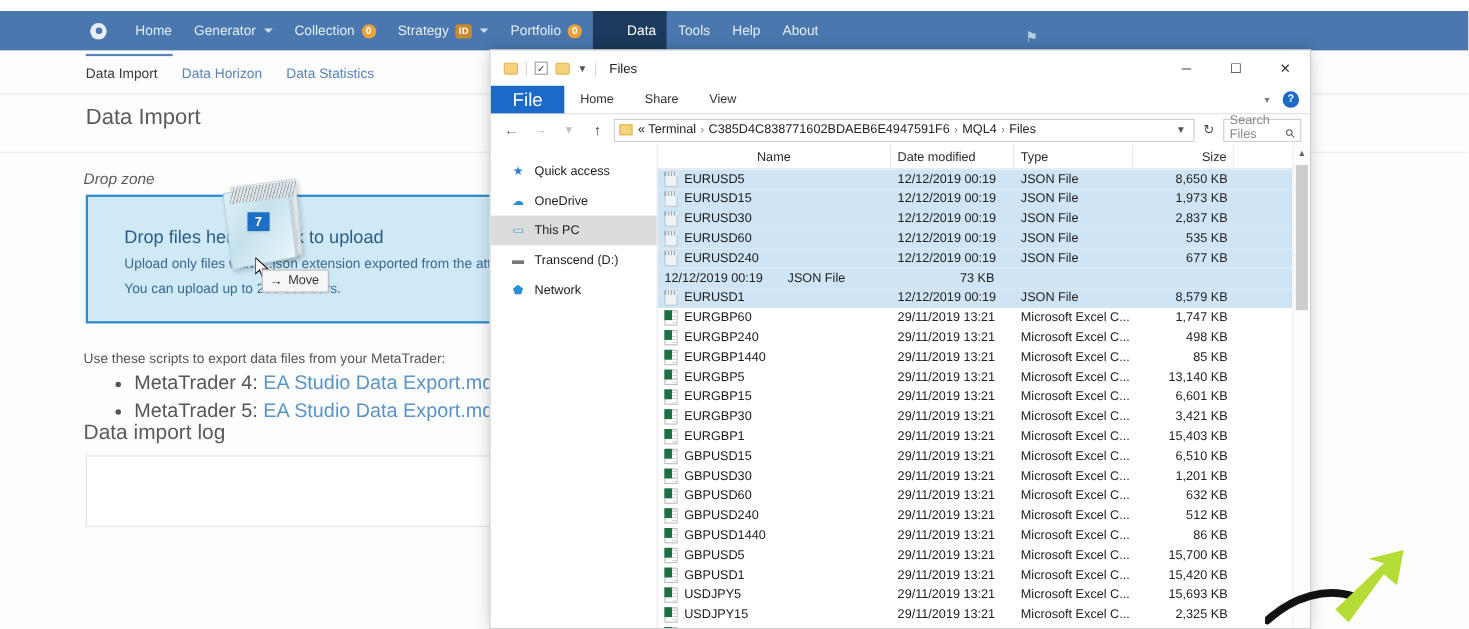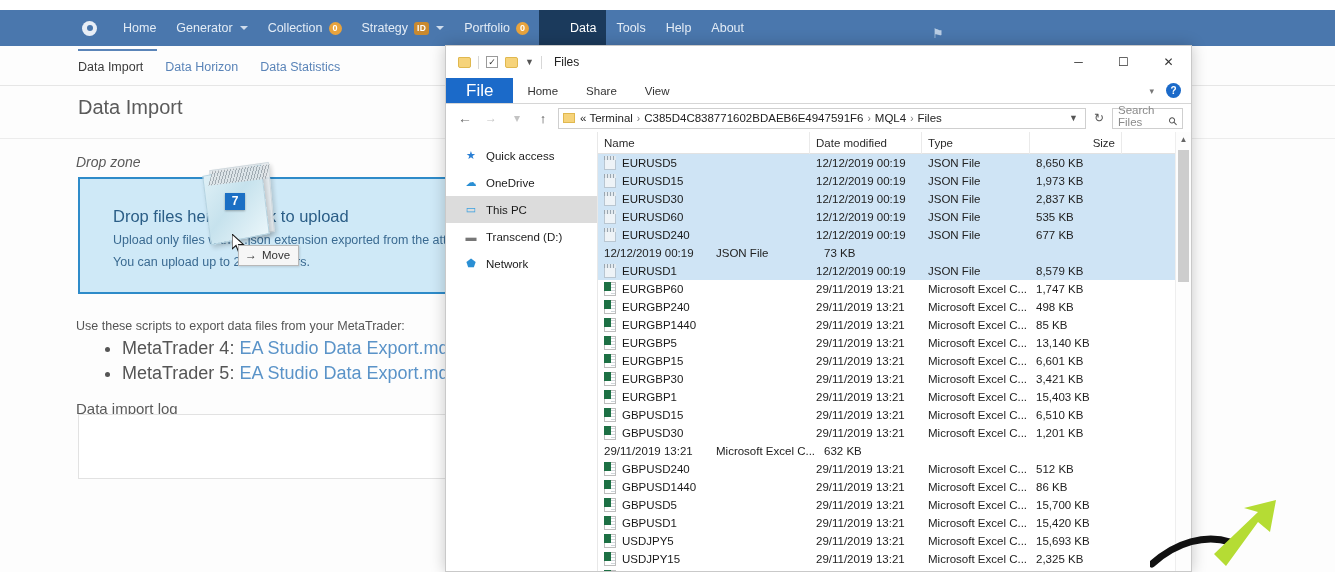--- a/index.html
+++ b/index.html
@@ -65,21 +65,21 @@
   }
   .dz-title { position:absolute; top:207px; left:113px; font-size:16.5px; color:#2a5d86; }
   .dz-sub1 { position:absolute; top:233px; left:113px; font-size:12.5px; color:#3a6a91; }
   .dz-sub2 { position:absolute; top:255px; left:113px; font-size:12.5px; color:#3a6a91; }
 
   .scripts-note { position:absolute; top:319px; left:76px; font-size:12.5px; color:#555; }
   .script-list { position:absolute; top:338px; left:108px; font-size:18px; color:#555; list-style:disc; padding-left:14px; }
   .script-list li { margin-bottom:4px; }
   .script-list a { color:#5a93c8; text-decoration:none; }
 
-  .log-label { position:absolute; top:400px; left:76px; font-size:15px; color:#5a5a5a; }
+  .log-label { position:absolute; top:383px; left:76px; font-size:19px; color:#5a5a5a; }
   .log-box {
     position:absolute; top:414px; left:78px; width:590px; height:65px;
     background:#ffffff; border:1px solid #e2e2e2;
   }
 
   
   .drag-ghost { position:absolute; top:166px; left:196px; width:86px; height:82px; pointer-events:none; }
   .ghost-paper {
     position:absolute; left:10px; top:4px; width:60px; height:70px;
     background:linear-gradient(135deg,#dff0f6 0%,#c6e2ed 45%,#eaf6fa 100%);
@@ -153,33 +153,33 @@
 
   .ex-body { display:flex; height:calc(527px - 32px - 26px - 28px); }
   .ex-nav { width:152px; border-right:1px solid #e8e8e8; padding-top:10px; background:#fff; }
   .nv-item { height:27px; display:flex; align-items:center; padding-left:18px; font-size:11.5px; color:#1a1a1a; gap:8px; }
   .nv-item.sel { background:#dcdcdc; }
   .nv-ico { width:14px; text-align:center; font-size:11px; }
 
   .ex-main { flex:1; display:flex; flex-direction:column; min-width:0; }
   .col-head { height:22px; display:flex; align-items:center; border-bottom:1px solid #e2e2e2; font-size:11.5px; color:#2b2b2b; }
   .col-head > div { padding:0 6px; border-right:1px solid #eaeaea; height:22px; line-height:22px; }
-  .c-name { width:212px; }
+  .c-name { width:212px;text-align:center; }
   .c-date { width:112px; }
   .c-type { width:108px; }
   .c-size { width:92px; text-align:right; }
 
   .rows { flex:1; overflow:hidden; position:relative; }
   .row { height:18px; display:flex; align-items:center; font-size:11.5px; color:#1a1a1a; }
   .row.sel { background:#cfe4f5; }
   .row > div { padding:0 6px; height:18px; line-height:18px; overflow:hidden; white-space:nowrap; }
   .r-name { width:212px; display:flex; align-items:center; gap:6px; }
   .r-date { width:112px; color:#222; }
   .r-type { width:108px; color:#222; }
-  .r-size { width:92px; text-align:left; color:#222; }
+  .r-size { width:92px; text-align:right; color:#222; }
 
   .fi { width:12px; height:14px; flex:0 0 12px; position:relative; }
   .fi.json { background:#eef3f7; border:1px solid #b9c6d1; }
   .fi.json::before { content:""; position:absolute; top:-1px; left:-1px; right:-1px; height:4px;
                      background:repeating-linear-gradient(90deg,#9aa6b0 0 1px,#e3eaef 1px 3px); }
   .fi.xls { background:#ffffff; border:1px solid #bdbdbd; }
   .fi.xls::before { content:""; position:absolute; left:-1px; top:-1px; width:7px; height:9px; background:#1d7044; }
   .fi.xls::after { content:""; position:absolute; right:0px; top:1px; width:4px; height:10px;
                    background:repeating-linear-gradient(180deg,#cfd6da 0 1px,#fff 1px 3px); }
 
@@ -482,20 +482,24 @@
             <div class="row">
               <div class="r-name">
                 <span class="fi xls"></span>
                 <span>GBPUSD30</span>
               </div>
               <div class="r-date">29/11/2019 13:21</div>
               <div class="r-type">Microsoft Excel C...</div>
               <div class="r-size">1,201 KB</div>
             </div>
             <div class="row">
+              <div class="r-name">
+                <span class="fi xls"></span>
+                <span>GBPUSD60</span>
+              </div>
               <div class="r-date">29/11/2019 13:21</div>
               <div class="r-type">Microsoft Excel C...</div>
               <div class="r-size">632 KB</div>
             </div>
             <div class="row">
               <div class="r-name">
                 <span class="fi xls"></span>
                 <span>GBPUSD240</span>
               </div>
               <div class="r-date">29/11/2019 13:21</div>

